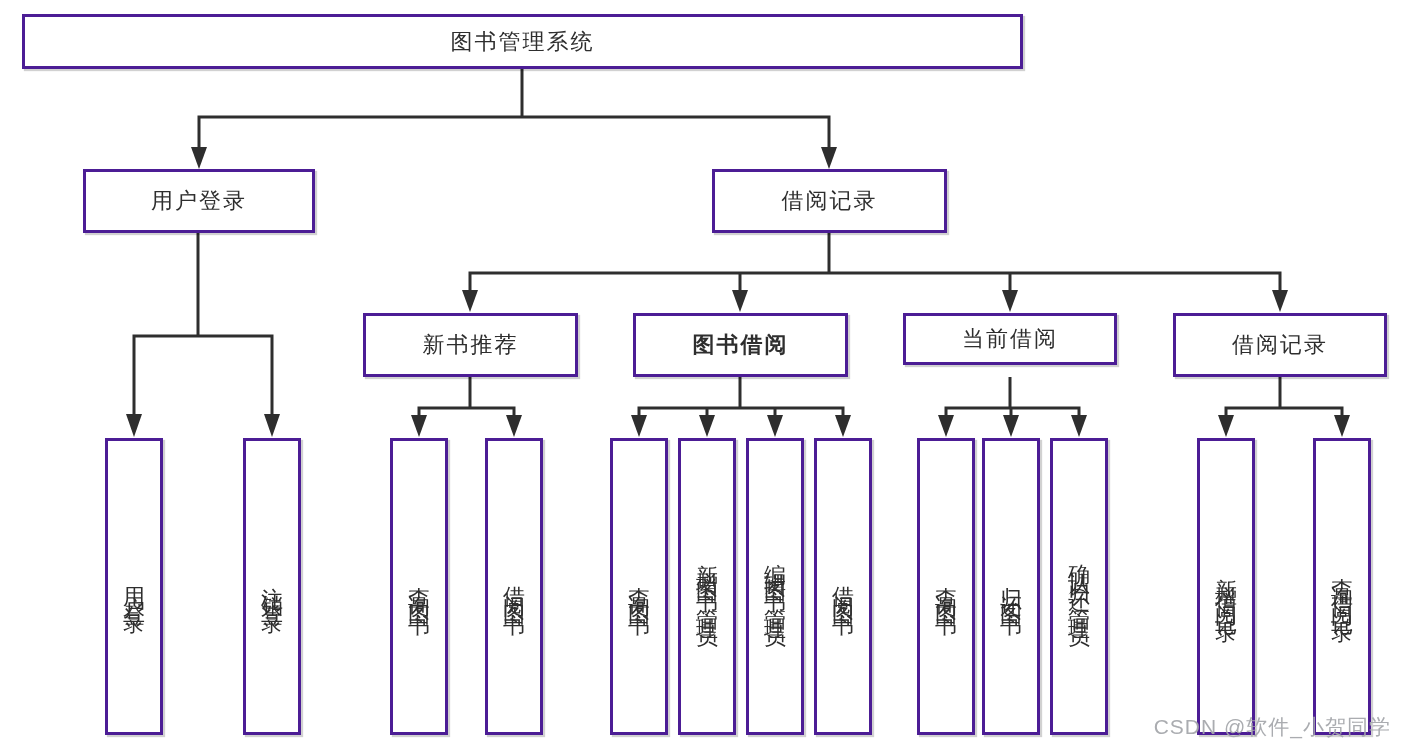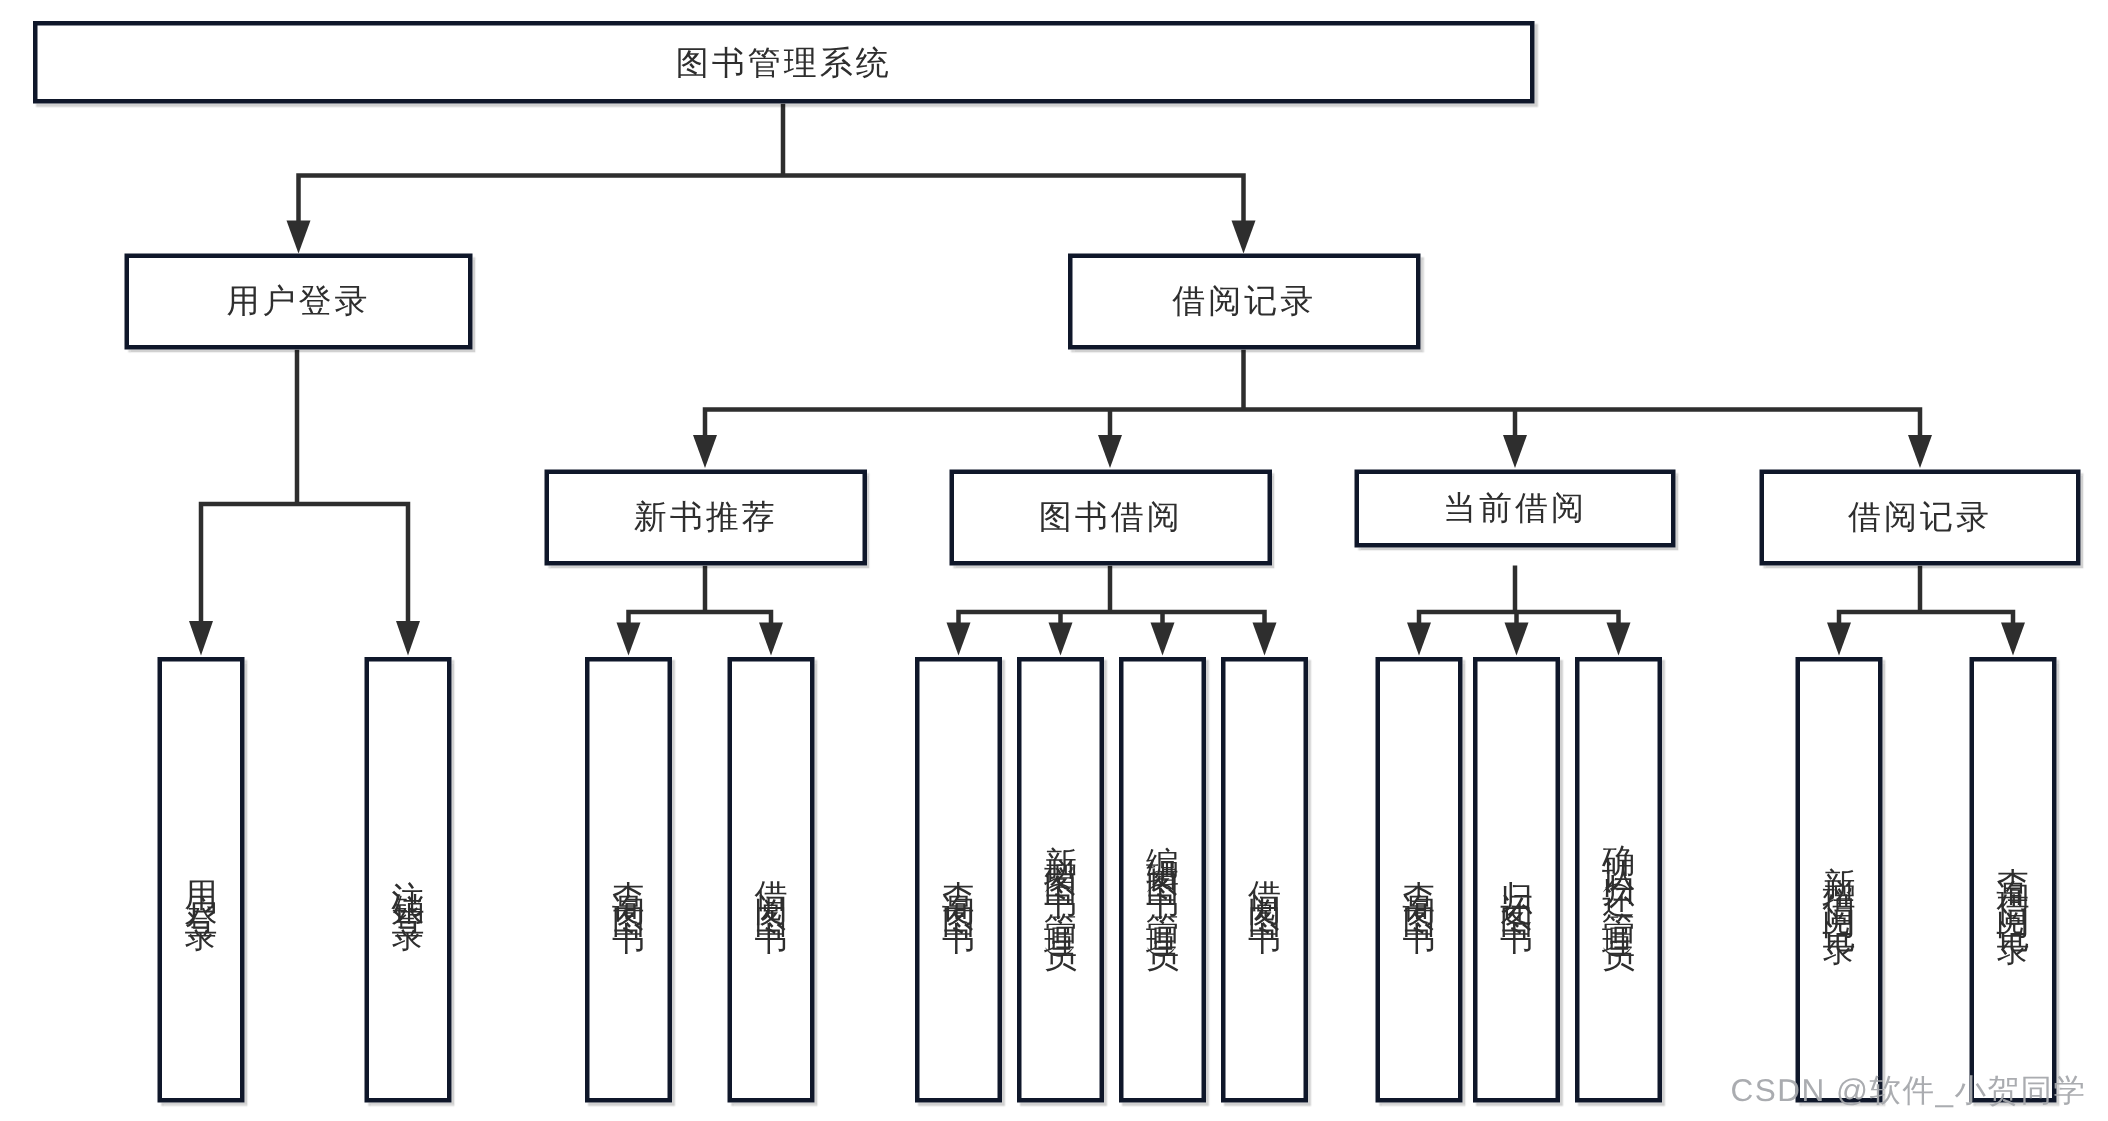--- a/index.html
+++ b/index.html
@@ -3,31 +3,31 @@
 <meta charset="utf-8">
 <style>
   html,body{margin:0;padding:0;background:#ffffff;}
   #stage{
     position:relative;width:1405px;height:747px;background:#ffffff;overflow:hidden;
     font-family:"Liberation Sans","DejaVu Sans",sans-serif;color:#2e2e2e;
   }
   #connectors{position:absolute;left:0;top:0;width:1405px;height:747px;}
   .node{
     position:absolute;box-sizing:border-box;background:#ffffff;
-    border:3px solid #0f172a;box-shadow:2px 2px 1px rgba(0,0,0,0.18);
+    border:3px solid #4c1d95;box-shadow:2px 2px 1px rgba(0,0,0,0.18);
     display:flex;align-items:center;justify-content:center;text-align:center;
     z-index:2;
   }
   .node .lbl{font-size:22px;letter-spacing:2px;color:#2e2e2e;}
   
   .n-root   {left:22px;  top:14px;  width:1001px;height:55px;}
   .n-l2a    {left:83px;  top:169px; width:232px; height:64px;}
   .n-l2b    {left:712px; top:169px; width:235px; height:64px;}
   .n-l3a    {left:363px; top:313px; width:215px; height:64px;}
-  .n-l3b    {left:633px; top:313px; width:215px; height:64px;}
+  .n-l3b    {left:633px; top:313px; width:215px; height:64px;font-weight:bold;}
   .n-l3c    {left:903px; top:313px; width:214px; height:52px;}
   .n-l3d    {left:1173px;top:313px; width:214px; height:64px;}
   
   .leaf{top:438px;width:58px;height:297px;}
   .leaf .lbl{
     writing-mode:vertical-rl;letter-spacing:9px;font-size:22px;line-height:1;
   }
   .lf1 {left:105px;}  .lf2 {left:243px;}
   .lf3 {left:390px;}  .lf4 {left:485px;}
   .lf5 {left:610px;}  .lf6 {left:678px;}

